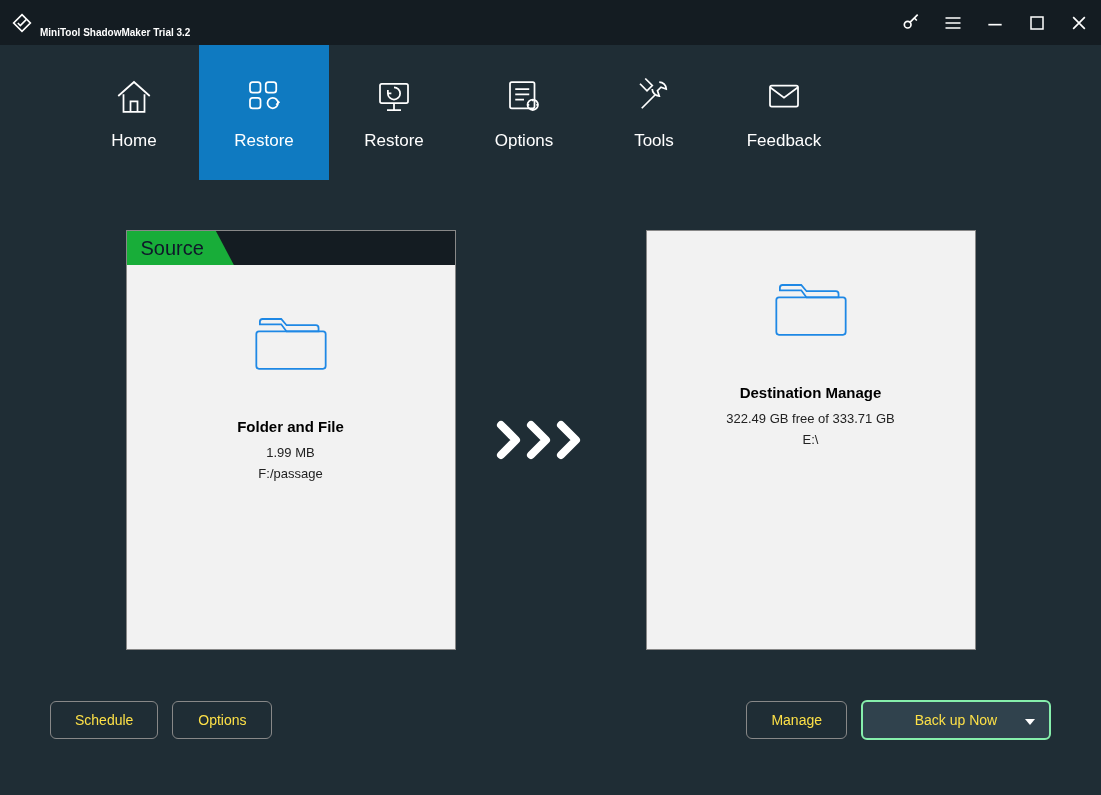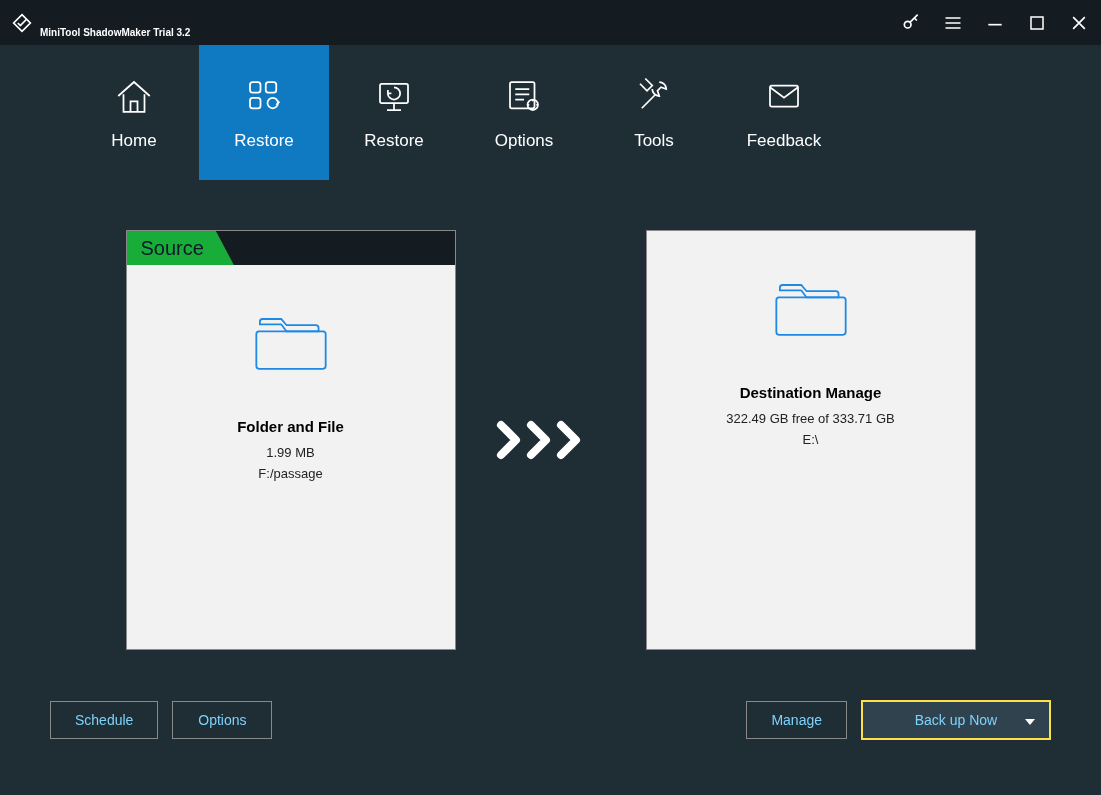--- a/index.html
+++ b/index.html
@@ -152,32 +152,32 @@
 
 .footer {
   display: flex;
   align-items: center;
   padding: 0 50px;
   margin-top: 30px;
 }
 .btn {
   border: 1px solid #888;
   background: transparent;
-  color: #7dd3fc;
+  color: #fde047;
   font-size: 14px;
   padding: 10px 24px;
   cursor: pointer;
-  border-radius: 0;
+  border-radius: 6px;
   min-width: 100px;
   text-align: center;
 }
 .btn + .btn { margin-left: 14px; }
 .footer-spacer { flex: 1; }
 .btn-primary {
-  border: 2px solid #fde047;
+  border: 2px solid #86efac;
   background: #30424d;
   padding: 10px 30px;
   min-width: 190px;
   display: flex;
   align-items: center;
   justify-content: center;
   gap: 30px;
   position: relative;
 }
 .btn-primary .caret {

